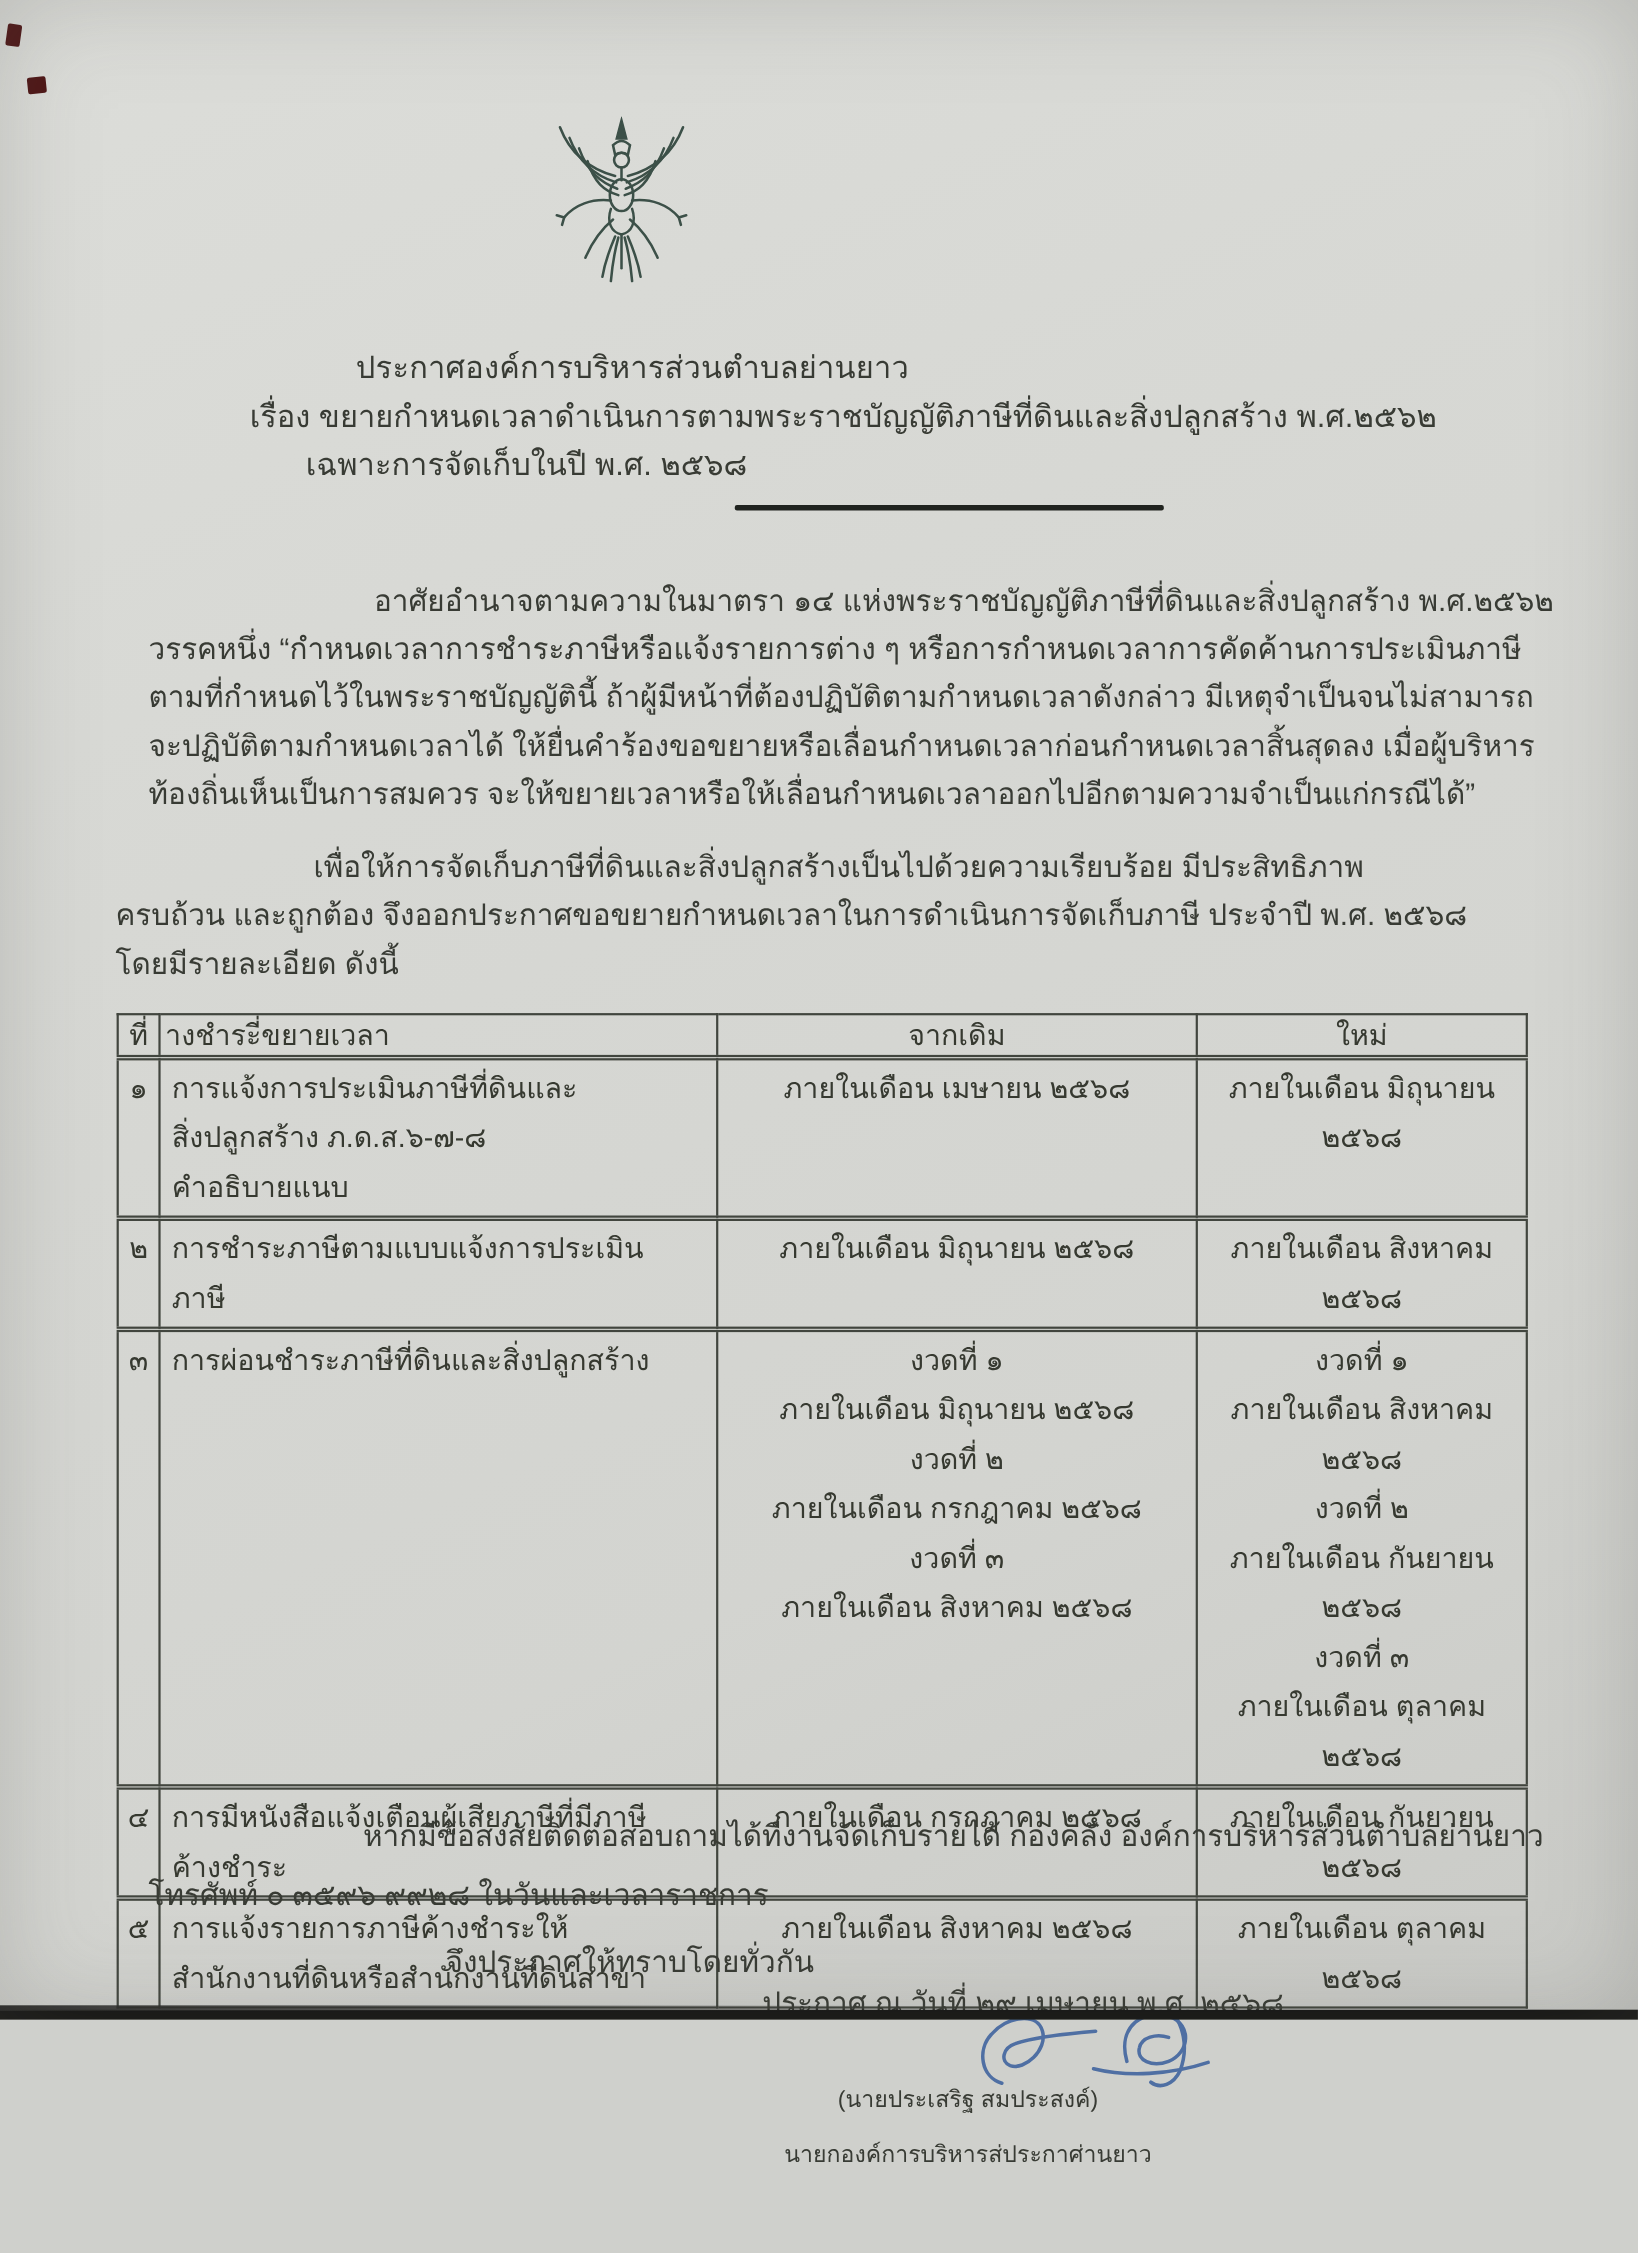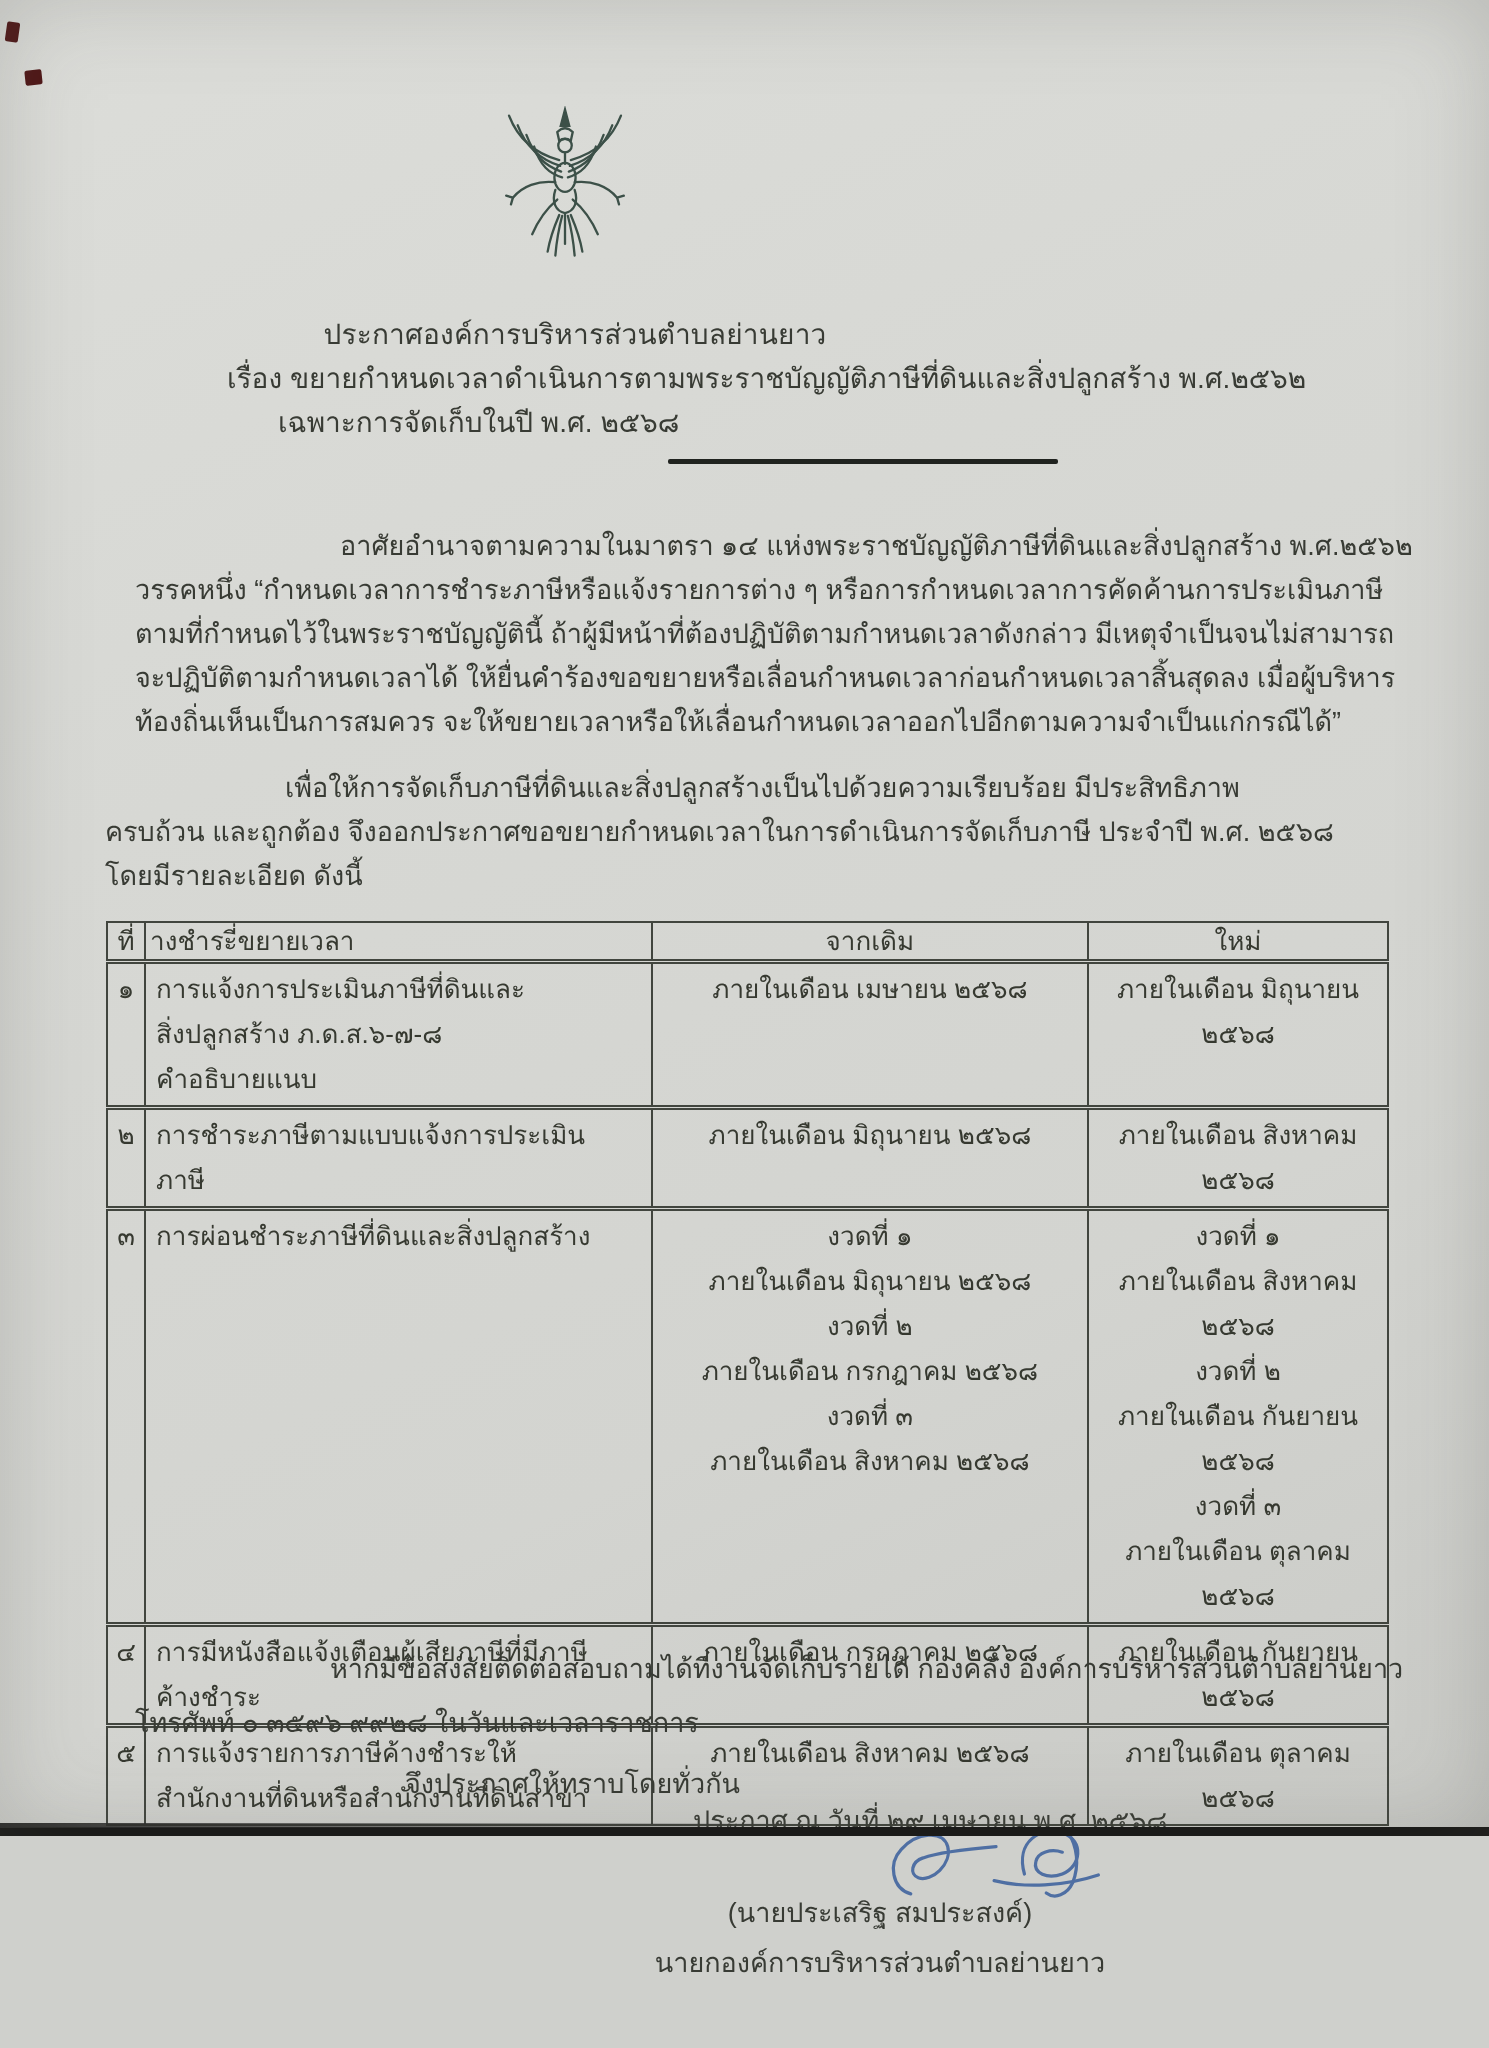--- a/index.html
+++ b/index.html
@@ -46,21 +46,21 @@
   .c-to{width:299px;text-align:center;}
   .preline{white-space:pre-line;}
   tr.r1{height:128px;} tr.r2{height:90px;} tr.r3{height:268px;} tr.r4{height:89px;} tr.r5{height:89px;}
 
   .contact{position:absolute;left:135px;top:1642px;width:1270px;font-size:27px;line-height:54px;
            white-space:pre-line;text-indent:195px;}
   .announce{position:absolute;left:405px;top:1762px;font-size:27px;}
   .dateline{position:absolute;left:693px;top:1799px;font-size:27px;}
   .signature{position:absolute;left:868px;top:1820px;width:275px;height:90px;}
   .signature svg{width:100%;height:100%;}
-  .signer{position:absolute;left:580px;width:600px;text-align:center;font-size:27px;}
+  .signer{position:absolute;left:580px;width:600px;text-align:center;font-size:21px;}
   .signer-name{top:1891px;}
   .signer-title{top:1941px;}
 
   .bottom-strip{position:absolute;left:0;bottom:0;width:100%;height:9px;background:#141412;}
   .bottom-strip::before{content:"";position:absolute;left:0;bottom:8px;width:55%;height:5px;
                         background:linear-gradient(90deg,#2a2a28,rgba(42,42,40,0));}
 </style>
 </head>
 <body>
 
@@ -188,16 +188,16 @@
   <div class="signature">
     <svg viewBox="0 0 260 95" fill="none" stroke="#4f6fa3" stroke-width="3.4" stroke-linecap="round">
       <path d="M30,78 C10,72 6,46 20,31 C36,13 64,10 69,28 C74,46 52,66 38,61 C28,57 31,44 43,40 C62,33 96,30 120,28"></path>
       <path d="M150,57 C140,22 168,6 191,14 C213,22 210,49 190,57 C174,63 159,56 162,44 C164,34 178,30 190,34"></path>
       <path d="M196,13 C206,28 208,48 201,66 C195,79 182,84 173,77"></path>
       <path d="M118,64 C150,72 192,70 228,58"></path>
     </svg>
   </div>
 
   <div class="signer signer-name">(นายประเสริฐ สมประสงค์)</div>
-  <div class="signer signer-title">นายกองค์การบริหารส่วนตำบลย่านยาว</div>
+  <div class="signer signer-title">นายกองค์การบริหารส่ประกาศ่านยาว</div>
 
   <div class="bottom-strip"></div>
 </div>
 
 </body></html>

